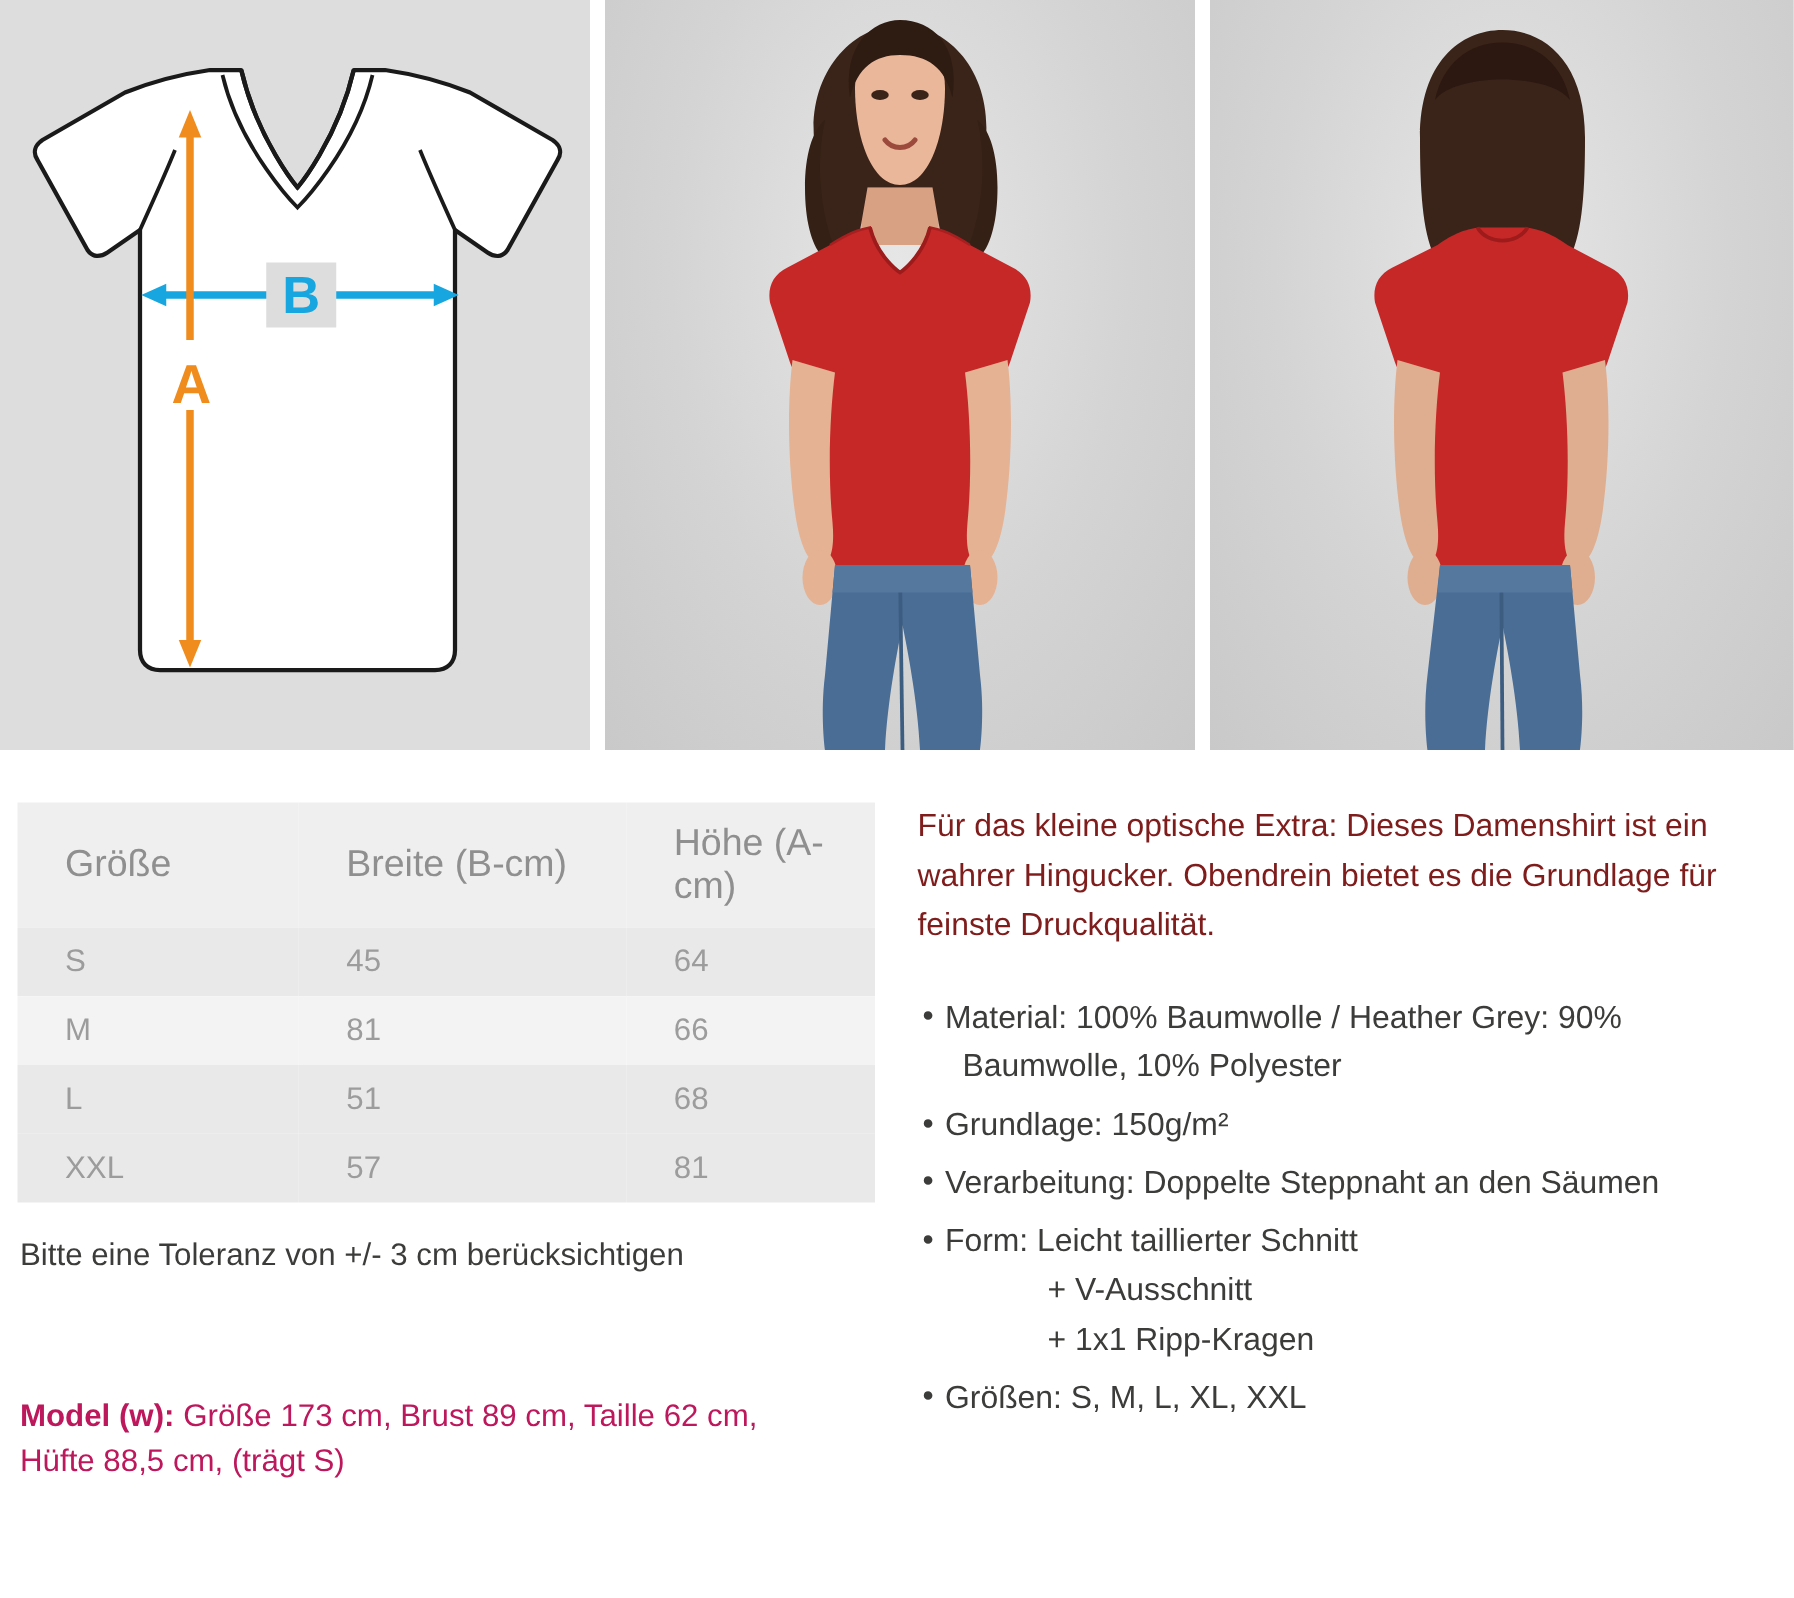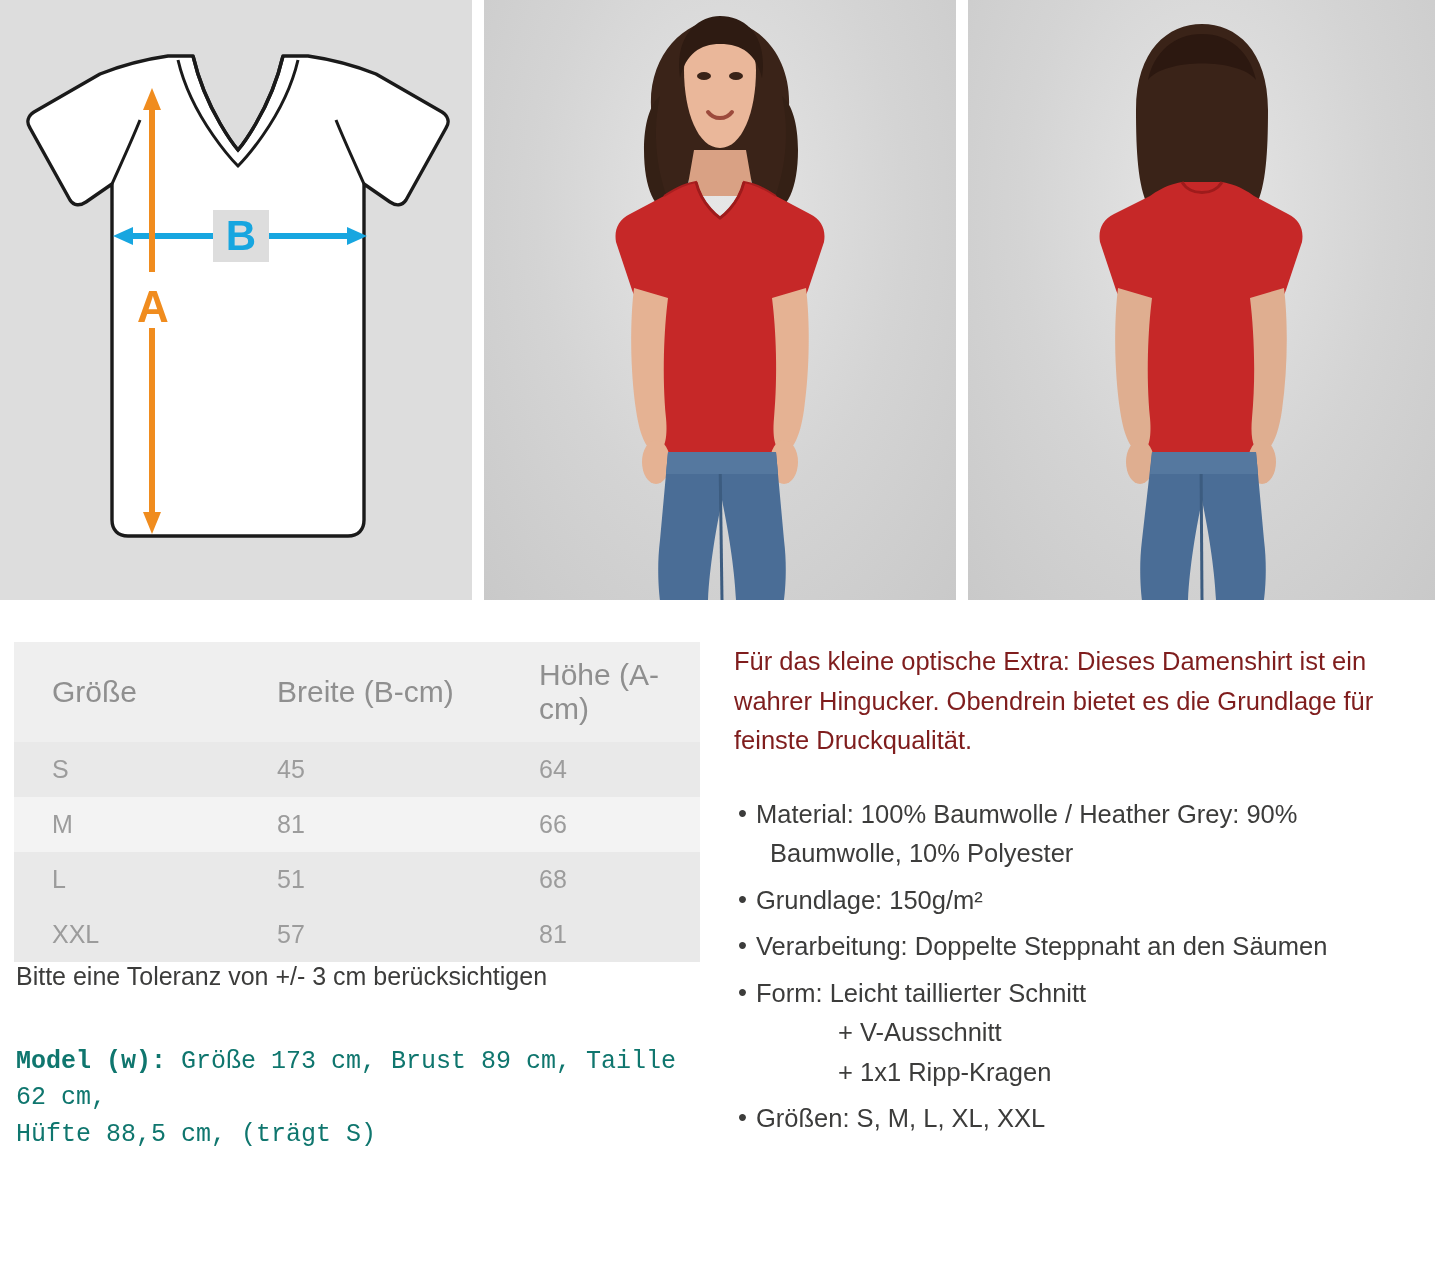--- a/index.html
+++ b/index.html
@@ -80,29 +80,29 @@
   }
   table.size-table tr.row-odd td { background: #e9e9e9; }
   table.size-table tr.row-even td { background: #f3f3f3; }
   table.size-table col.c1 { width: 225px; }
   table.size-table col.c2 { width: 262px; }
   table.size-table col.c3 { width: 199px; }
 
   .tolerance {
     font-size: 25px;
     color: #3c3c3b;
+    margin-top: 28px;
     padding-left: 2px;
   }
   .model-note {
     font-size: 25px;
-    color: #0f766e;
-    margin-top: 53px;
+    color: #be185d;
+    margin-top: 96px;
     padding-left: 2px;
     line-height: 1.45;
-    font-family: Liberation Mono, monospace;
   }
   .model-note b { font-weight: bold; }
 
   
   .intro {
     font-size: 25.5px;
     line-height: 1.55;
     color: #7f1d1d;
     margin: 0 0 34px 0;
   }

